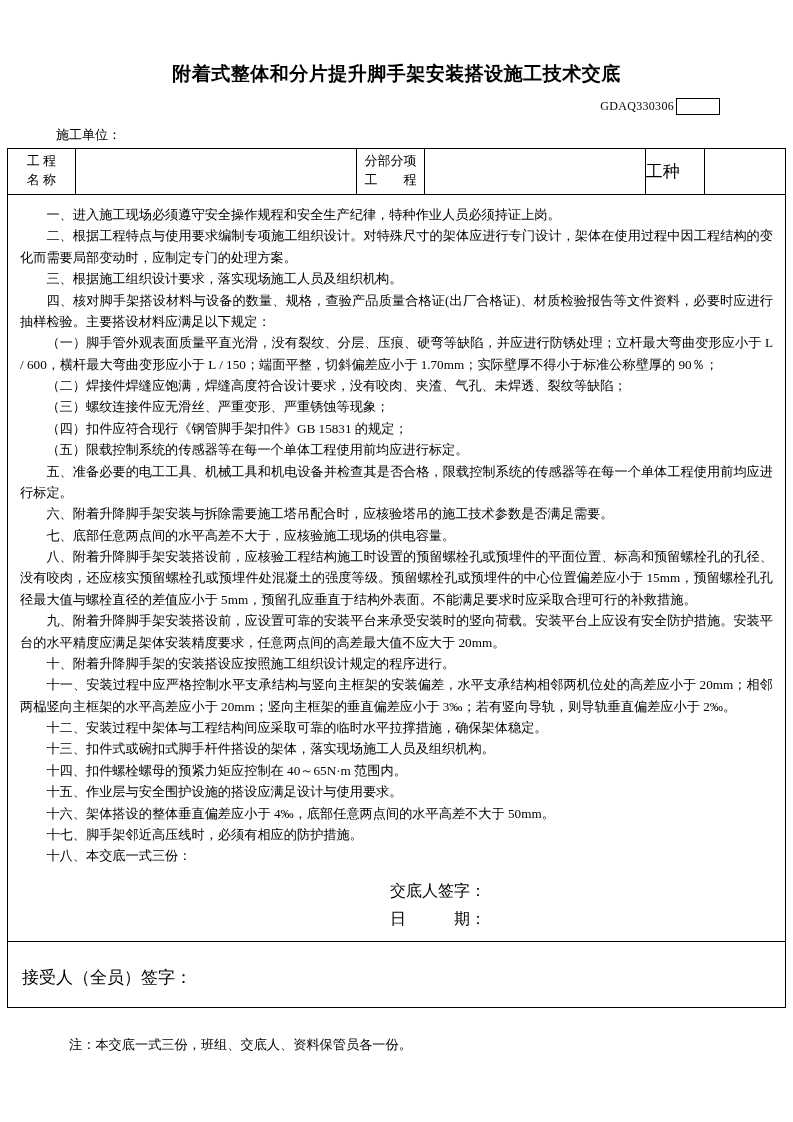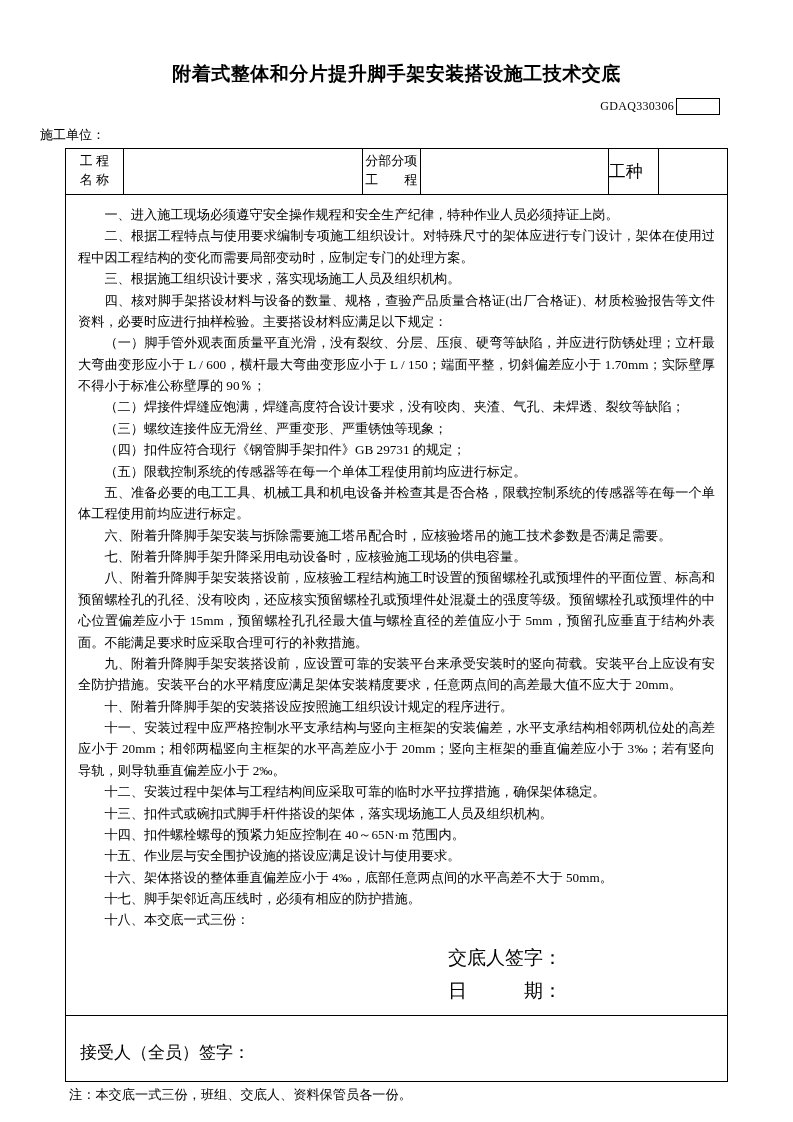--- a/index.html
+++ b/index.html
@@ -51,29 +51,29 @@
   .code-box {
     width: 44px;
     height: 17px;
     border: 1px solid #000;
     box-sizing: border-box;
   }
 
   
   .unit-line {
     margin-top: 12px;
-    padding-left: 40px;
+    padding-left: 56px;
     font-size: 13px;
     line-height: 1.2;
   }
 
   
   .sheet {
     margin: 6px auto 0 auto;
-    width: 663px;
+    width: 779px;
     border: 1.5px solid #000;
     border-collapse: collapse;
     box-sizing: border-box;
   }
   .sheet td {
     border: 1px solid #000;
     padding: 0;
     vertical-align: middle;
   }
   .hdr-label {
@@ -105,36 +105,36 @@
     font-size: 13.2px;
     line-height: 1.62;
     text-align: justify;
     text-justify: inter-ideograph;
   }
   .body-cell p.ind1 { text-indent: 2em; }
 
   .sign-block {
     margin-top: 10px;
     padding-left: 370px;
-    font-size: 19px;
+    font-size: 16px;
     line-height: 1.75;
   }
   .sign-block .row { white-space: pre; }
 
   
   .recv-cell {
     height: 58px;
     padding: 7px 0 0 14px !important;
     vertical-align: top;
     font-size: 17px;
   }
 
   
   .note {
-    margin: 3px auto 0 auto;
+    margin: 27px auto 0 auto;
     width: 655px;
     font-size: 13.2px;
     line-height: 1.5;
   }
 </style>
 </head>
 <body>
 
 <div class="page">
 
@@ -167,25 +167,25 @@
       <tr>
         <td class="body-cell" colspan="6">
           <div id="paragraph-host">
               <p class="ind1">一、进入施工现场必须遵守安全操作规程和安全生产纪律，特种作业人员必须持证上岗。</p>
               <p class="ind1">二、根据工程特点与使用要求编制专项施工组织设计。对特殊尺寸的架体应进行专门设计，架体在使用过程中因工程结构的变化而需要局部变动时，应制定专门的处理方案。</p>
               <p class="ind1">三、根据施工组织设计要求，落实现场施工人员及组织机构。</p>
               <p class="ind1">四、核对脚手架搭设材料与设备的数量、规格，查验产品质量合格证(出厂合格证)、材质检验报告等文件资料，必要时应进行抽样检验。主要搭设材料应满足以下规定：</p>
               <p class="ind1">（一）脚手管外观表面质量平直光滑，没有裂纹、分层、压痕、硬弯等缺陷，并应进行防锈处理；立杆最大弯曲变形应小于 L / 600，横杆最大弯曲变形应小于 L / 150；端面平整，切斜偏差应小于 1.70mm；实际壁厚不得小于标准公称壁厚的 90％；</p>
               <p class="ind1">（二）焊接件焊缝应饱满，焊缝高度符合设计要求，没有咬肉、夹渣、气孔、未焊透、裂纹等缺陷；</p>
               <p class="ind1">（三）螺纹连接件应无滑丝、严重变形、严重锈蚀等现象；</p>
-              <p class="ind1">（四）扣件应符合现行《钢管脚手架扣件》GB 29731 的规定；</p>
+              <p class="ind1">（四）扣件应符合现行《钢管脚手架扣件》GB 15831 的规定；</p>
               <p class="ind1">（五）限载控制系统的传感器等在每一个单体工程使用前均应进行标定。</p>
               <p class="ind1">五、准备必要的电工工具、机械工具和机电设备并检查其是否合格，限载控制系统的传感器等在每一个单体工程使用前均应进行标定。</p>
               <p class="ind1">六、附着升降脚手架安装与拆除需要施工塔吊配合时，应核验塔吊的施工技术参数是否满足需要。</p>
-              <p class="ind1">七、附着升降脚手架升降采用电动设备时，应核验施工现场的供电容量。</p>
+              <p class="ind1">七、底部任意两点间的水平高差不大于，应核验施工现场的供电容量。</p>
               <p class="ind1">八、附着升降脚手架安装搭设前，应核验工程结构施工时设置的预留螺栓孔或预埋件的平面位置、标高和预留螺栓孔的孔径、没有咬肉，还应核实预留螺栓孔或预埋件处混凝土的强度等级。预留螺栓孔或预埋件的中心位置偏差应小于 15mm，预留螺栓孔孔径最大值与螺栓直径的差值应小于 5mm，预留孔应垂直于结构外表面。不能满足要求时应采取合理可行的补救措施。</p>
               <p class="ind1">九、附着升降脚手架安装搭设前，应设置可靠的安装平台来承受安装时的竖向荷载。安装平台上应设有安全防护措施。安装平台的水平精度应满足架体安装精度要求，任意两点间的高差最大值不应大于 20mm。</p>
               <p class="ind1">十、附着升降脚手架的安装搭设应按照施工组织设计规定的程序进行。</p>
               <p class="ind1">十一、安装过程中应严格控制水平支承结构与竖向主框架的安装偏差，水平支承结构相邻两机位处的高差应小于 20mm；相邻两榀竖向主框架的水平高差应小于 20mm；竖向主框架的垂直偏差应小于 3‰；若有竖向导轨，则导轨垂直偏差应小于 2‰。</p>
               <p class="ind1">十二、安装过程中架体与工程结构间应采取可靠的临时水平拉撑措施，确保架体稳定。</p>
               <p class="ind1">十三、扣件式或碗扣式脚手杆件搭设的架体，落实现场施工人员及组织机构。</p>
               <p class="ind1">十四、扣件螺栓螺母的预紧力矩应控制在 40～65N·m 范围内。</p>
               <p class="ind1">十五、作业层与安全围护设施的搭设应满足设计与使用要求。</p>
               <p class="ind1">十六、架体搭设的整体垂直偏差应小于 4‰，底部任意两点间的水平高差不大于 50mm。</p>
               <p class="ind1">十七、脚手架邻近高压线时，必须有相应的防护措施。</p>

